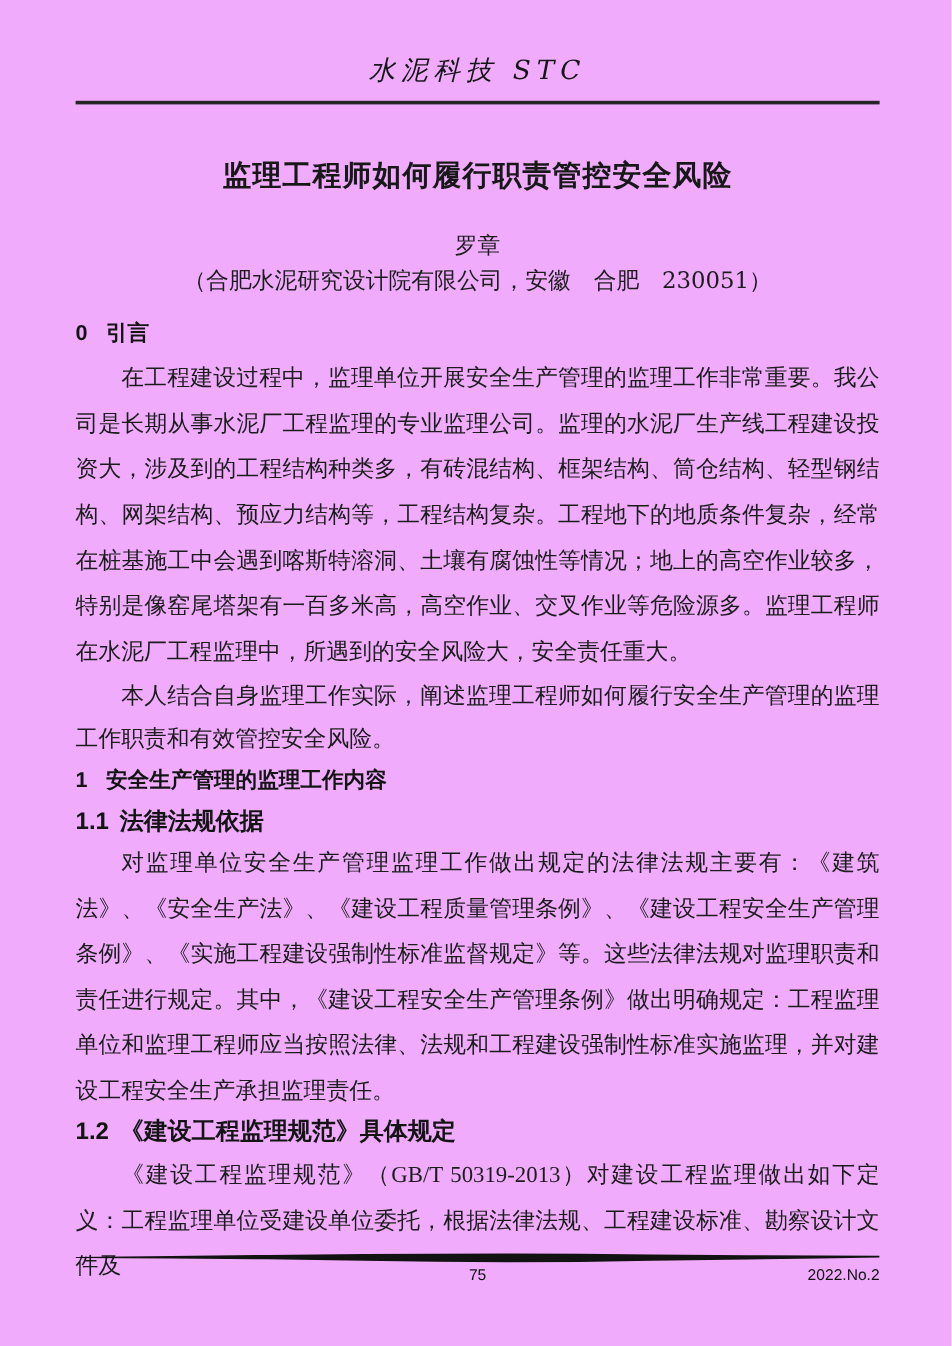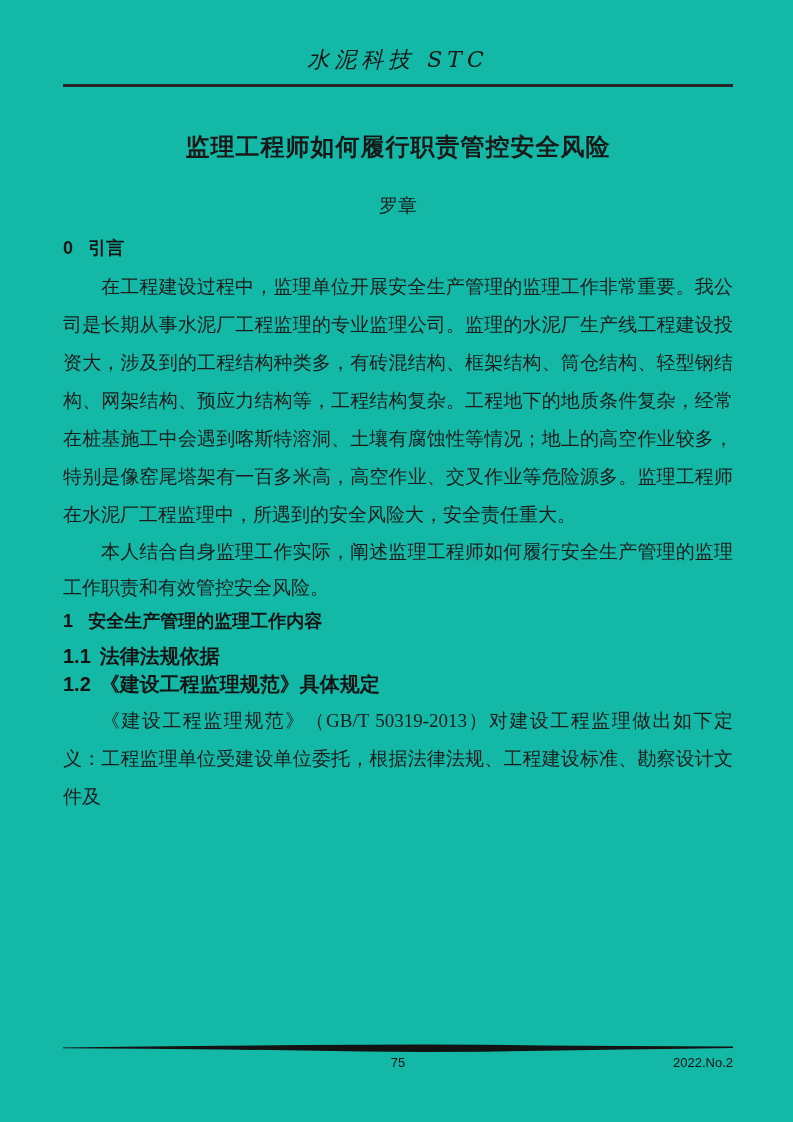--- a/index.html
+++ b/index.html
@@ -1,21 +1,21 @@
 <!DOCTYPE html>
 <html><head>
 <meta charset="utf-8">
 <style>
   html, body { margin: 0; padding: 0; background: #ffffff; }
   .page {
     position: relative;
     width: 793px;
     height: 1122px;
     margin: 0 auto;
-    background: #14b8a6;
+    background: #f0abfc;
     color: #1c1c1c;
     overflow: hidden;
     font-family: "Liberation Serif", "DejaVu Serif", serif;
   }
   .content {
     position: absolute;
     left: 63px;
     width: 670px;
     top: 0;
   }
@@ -118,37 +118,39 @@
     <div class="journal-header">
       <span>水泥科技 STC</span>
     </div>
 
     <div class="header-rule"></div>
 
     <h1 class="article-title">监理工程师如何履行职责管控安全风险</h1>
 
     <div class="author-line">罗章</div>
 
+    <div class="affiliation-line">（合肥水泥研究设计院有限公司，安徽　合肥　230051）</div>
 
     <div class="h-l1" id="h-s0">
       <span class="h-num">0</span><span>引言</span>
     </div>
 
     <p class="body-para" id="para-intro-1">在工程建设过程中，监理单位开展安全生产管理的监理工作非常重要。我公司是长期从事水泥厂工程监理的专业监理公司。监理的水泥厂生产线工程建设投资大，涉及到的工程结构种类多，有砖混结构、框架结构、筒仓结构、轻型钢结构、网架结构、预应力结构等，工程结构复杂。工程地下的地质条件复杂，经常在桩基施工中会遇到喀斯特溶洞、土壤有腐蚀性等情况；地上的高空作业较多，特别是像窑尾塔架有一百多米高，高空作业、交叉作业等危险源多。监理工程师在水泥厂工程监理中，所遇到的安全风险大，安全责任重大。</p>
 
     <p class="body-para" id="para-intro-2">本人结合自身监理工作实际，阐述监理工程师如何履行安全生产管理的监理工作职责和有效管控安全风险。</p>
 
     <div class="h-l1" id="h-s1">
       <span class="h-num">1</span><span>安全生产管理的监理工作内容</span>
     </div>
 
     <div class="h-l2" id="h-s11">
       <span class="h-num">1.1</span><span>法律法规依据</span>
     </div>
 
+    <p class="body-para" id="para-law">对监理单位安全生产管理监理工作做出规定的法律法规主要有：《建筑法》、《安全生产法》、《建设工程质量管理条例》、《建设工程安全生产管理条例》、《实施工程建设强制性标准监督规定》等。这些法律法规对监理职责和责任进行规定。其中，《建设工程安全生产管理条例》做出明确规定：工程监理单位和监理工程师应当按照法律、法规和工程建设强制性标准实施监理，并对建设工程安全生产承担监理责任。</p>
 
     <div class="h-l2" id="h-s12">
       <span class="h-num">1.2</span><span>《建设工程监理规范》具体规定</span>
     </div>
 
     <p class="body-para" id="para-spec">《建设工程监理规范》（GB/T 50319-2013）对建设工程监理做出如下定义：工程监理单位受建设单位委托，根据法律法规、工程建设标准、勘察设计文件及</p>
 
   </div>
 
   <div class="footer">

